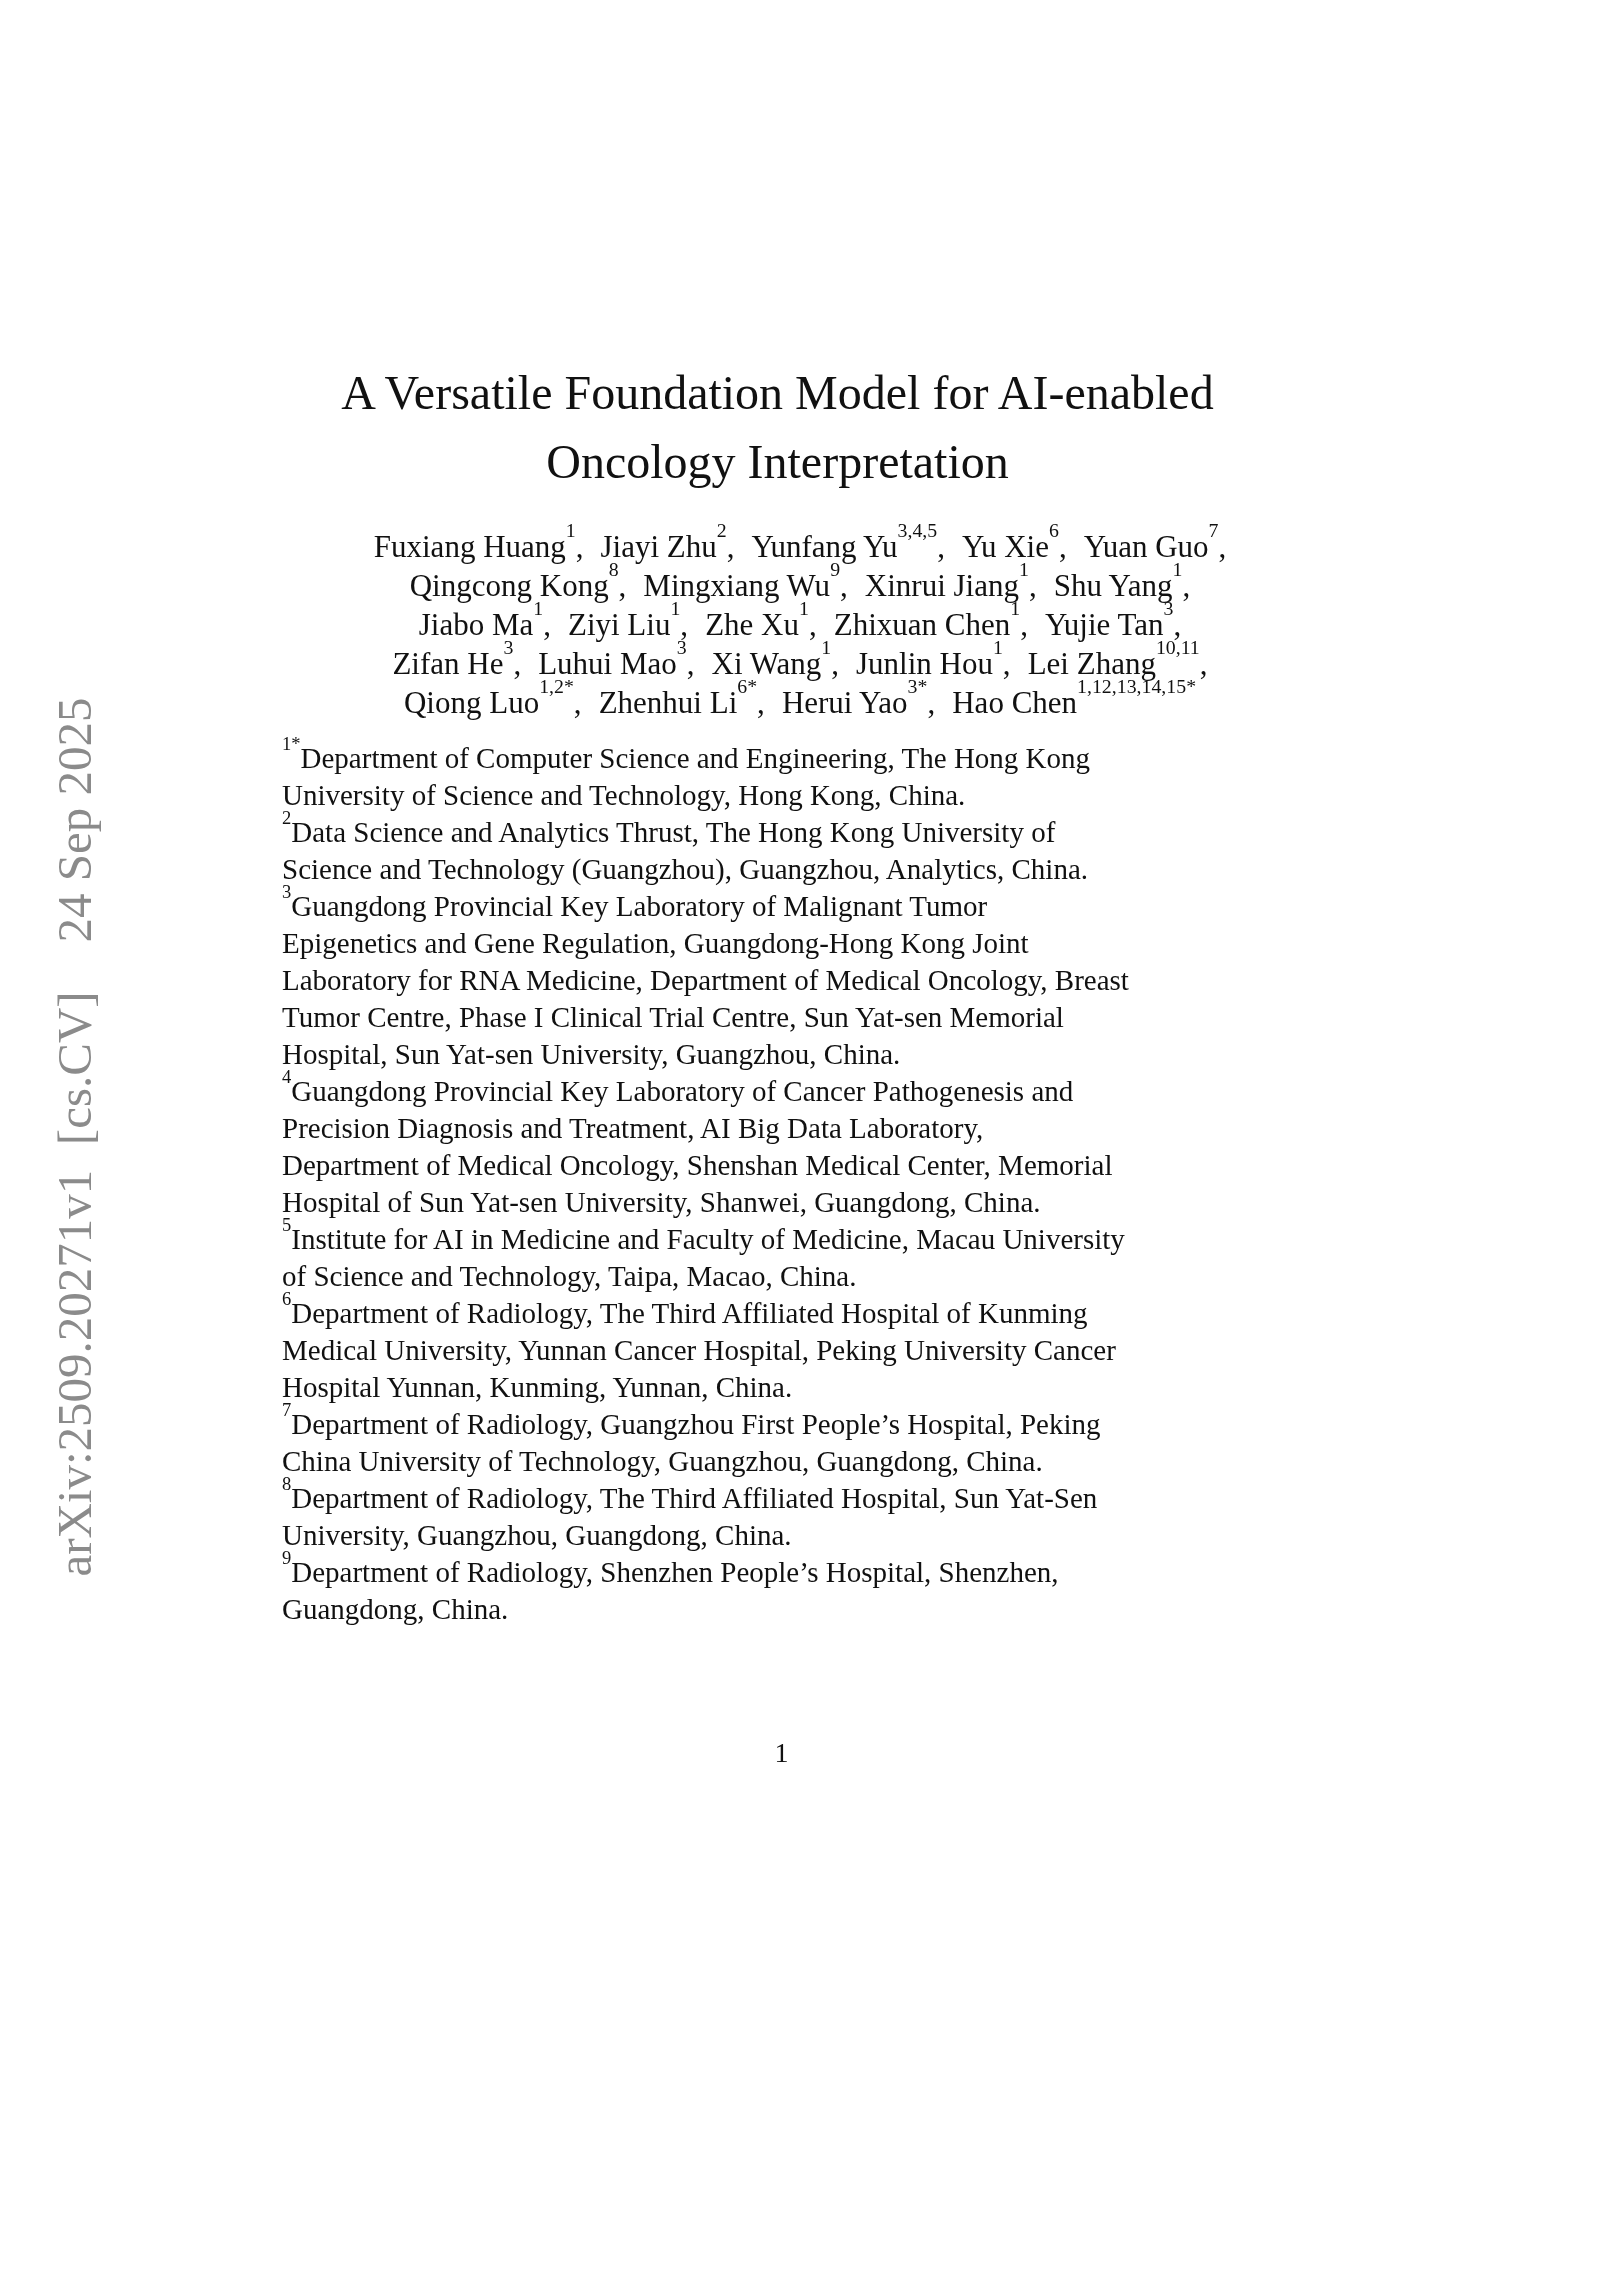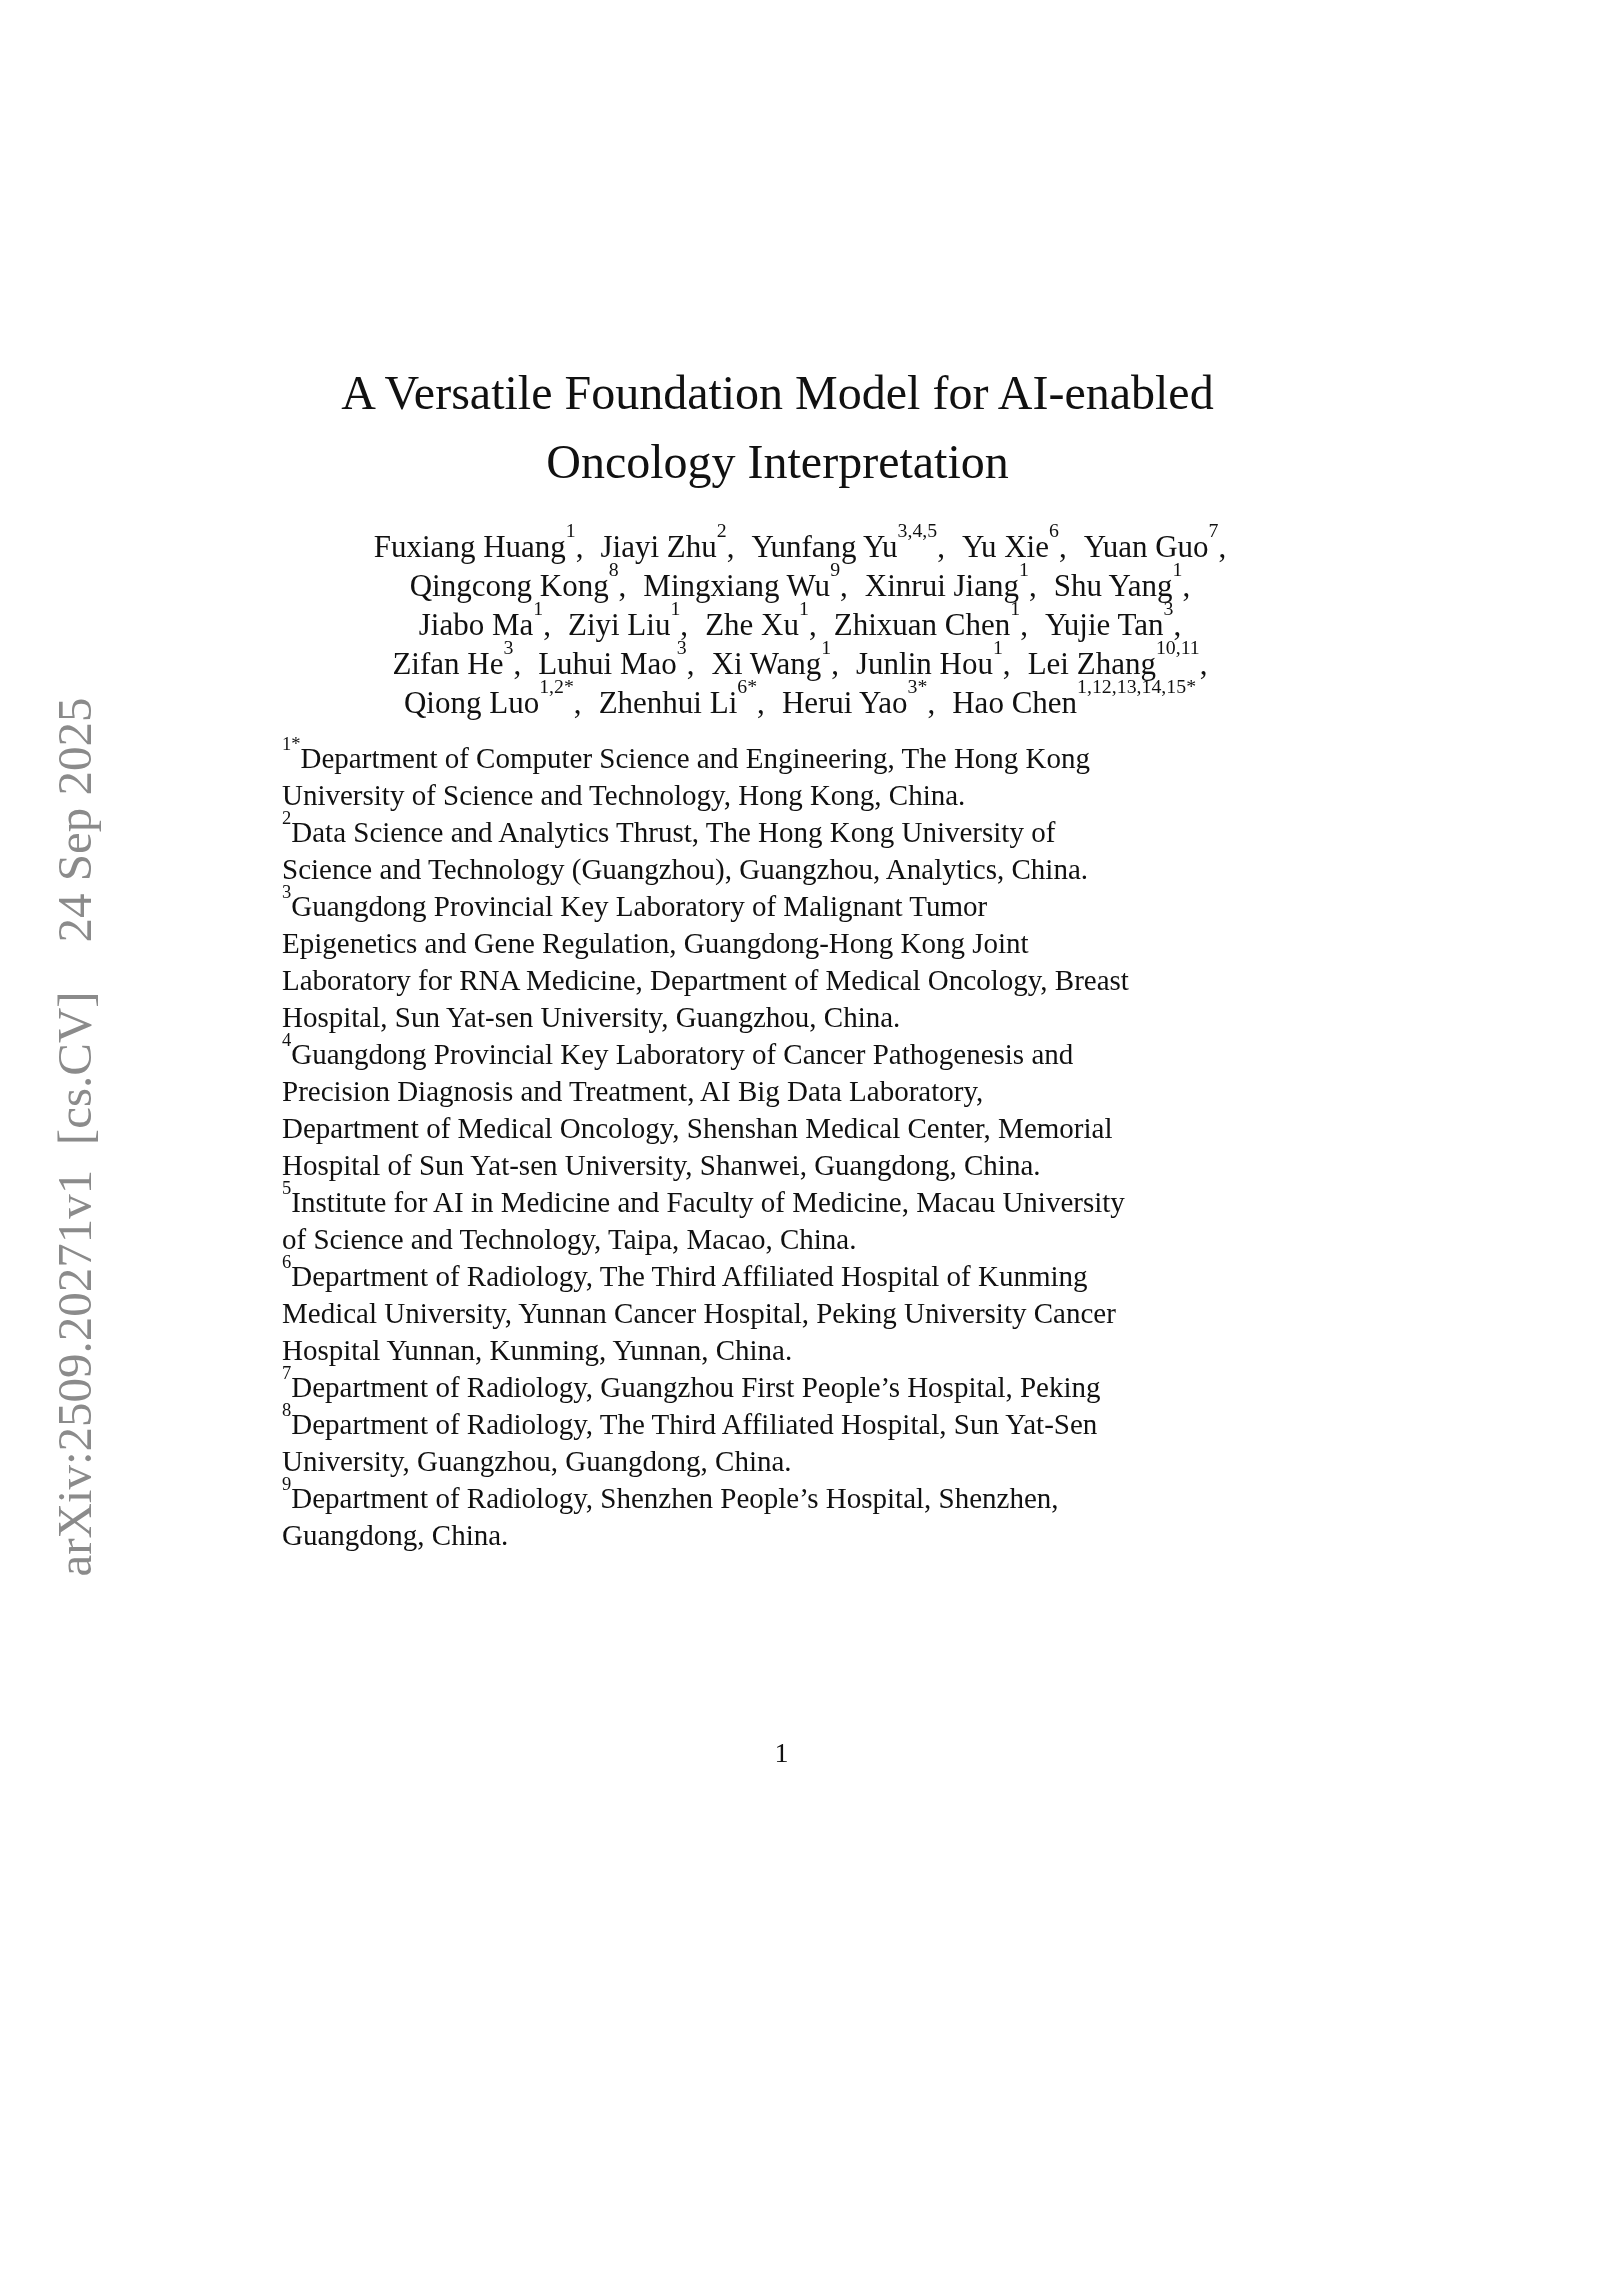--- a/index.html
+++ b/index.html
@@ -84,39 +84,41 @@
         <div class="aff-line"><span class="aff-text">University of Science and Technology, Hong Kong, China.</span></div>
       </div>
       <div class="affil">
         <div class="aff-line"><sup class="ssup">2</sup><span class="aff-text">Data Science and Analytics Thrust, The Hong Kong University of</span></div>
         <div class="aff-line"><span class="aff-text">Science and Technology (Guangzhou), Guangzhou, Analytics, China.</span></div>
       </div>
       <div class="affil">
         <div class="aff-line"><sup class="ssup">3</sup><span class="aff-text">Guangdong Provincial Key Laboratory of Malignant Tumor</span></div>
         <div class="aff-line"><span class="aff-text">Epigenetics and Gene Regulation, Guangdong-Hong Kong Joint</span></div>
         <div class="aff-line"><span class="aff-text">Laboratory for RNA Medicine, Department of Medical Oncology, Breast</span></div>
+        <div class="aff-line"><span class="aff-text">Tumor Centre, Phase I Clinical Trial Centre, Sun Yat-sen Memorial</span></div>
         <div class="aff-line"><span class="aff-text">Hospital, Sun Yat-sen University, Guangzhou, China.</span></div>
       </div>
       <div class="affil">
         <div class="aff-line"><sup class="ssup">4</sup><span class="aff-text">Guangdong Provincial Key Laboratory of Cancer Pathogenesis and</span></div>
         <div class="aff-line"><span class="aff-text">Precision Diagnosis and Treatment, AI Big Data Laboratory,</span></div>
         <div class="aff-line"><span class="aff-text">Department of Medical Oncology, Shenshan Medical Center, Memorial</span></div>
         <div class="aff-line"><span class="aff-text">Hospital of Sun Yat-sen University, Shanwei, Guangdong, China.</span></div>
       </div>
       <div class="affil">
         <div class="aff-line"><sup class="ssup">5</sup><span class="aff-text">Institute for AI in Medicine and Faculty of Medicine, Macau University</span></div>
         <div class="aff-line"><span class="aff-text">of Science and Technology, Taipa, Macao, China.</span></div>
       </div>
       <div class="affil">
         <div class="aff-line"><sup class="ssup">6</sup><span class="aff-text">Department of Radiology, The Third Affiliated Hospital of Kunming</span></div>
         <div class="aff-line"><span class="aff-text">Medical University, Yunnan Cancer Hospital, Peking University Cancer</span></div>
         <div class="aff-line"><span class="aff-text">Hospital Yunnan, Kunming, Yunnan, China.</span></div>
       </div>
       <div class="affil">
         <div class="aff-line"><sup class="ssup">7</sup><span class="aff-text">Department of Radiology, Guangzhou First People’s Hospital, Peking</span></div>
+        <div class="aff-line"><span class="aff-text">China University of Technology, Guangzhou, Guangdong, China.</span></div>
       </div>
       <div class="affil">
         <div class="aff-line"><sup class="ssup">8</sup><span class="aff-text">Department of Radiology, The Third Affiliated Hospital, Sun Yat-Sen</span></div>
         <div class="aff-line"><span class="aff-text">University, Guangzhou, Guangdong, China.</span></div>
       </div>
       <div class="affil">
         <div class="aff-line"><sup class="ssup">9</sup><span class="aff-text">Department of Radiology, Shenzhen People’s Hospital, Shenzhen,</span></div>
         <div class="aff-line"><span class="aff-text">Guangdong, China.</span></div>
       </div>
     </div>

